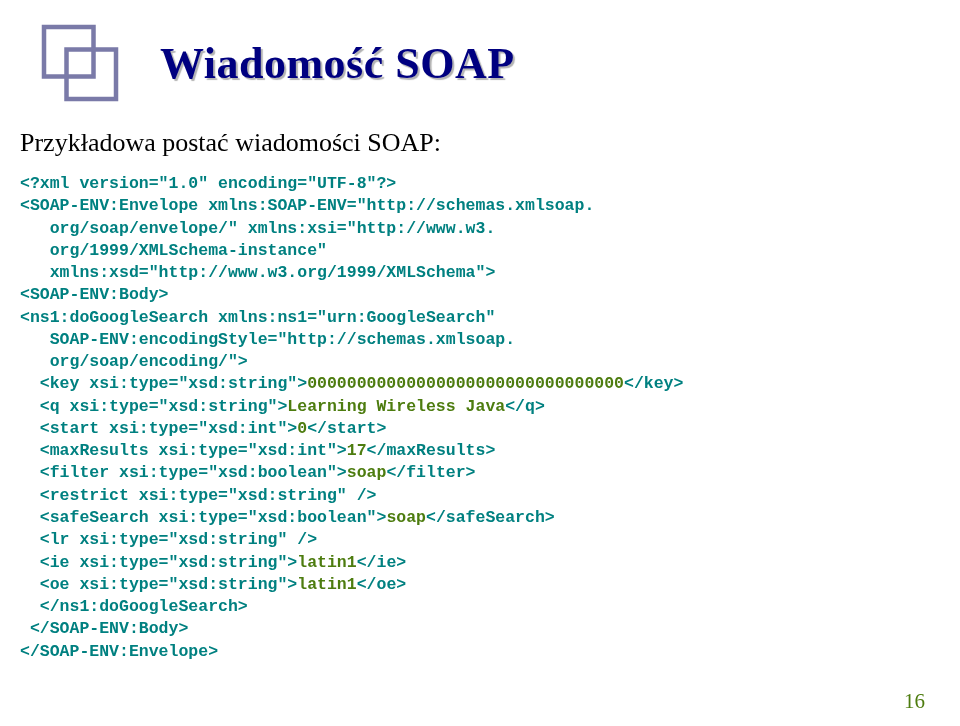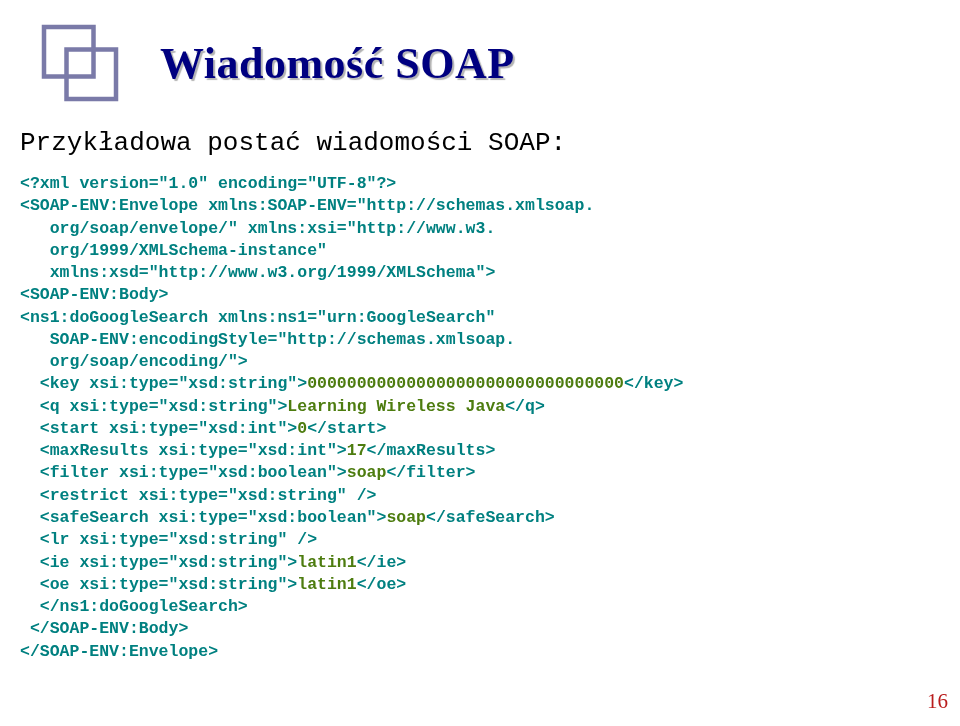--- a/index.html
+++ b/index.html
@@ -25,40 +25,40 @@
   }
   .title {
     font-size: 44px;
     font-weight: bold;
     color: #000080;
     text-shadow: 2px 2px 1px rgba(0,0,0,0.3);
     letter-spacing: 0.5px;
   }
   .subtitle {
     font-size: 26px;
-    font-family: Liberation Mono, monospace;
+    font-family: Liberation Serif, serif;
     color: #000;
     margin: 8px 0 15px 0;
   }
   .code-block {
     font-family: "Courier New", monospace;
     font-weight: bold;
     font-size: 16.5px;
     line-height: 1.35;
     color: #008080;
     white-space: pre;
   }
   .code-block .text-val { color: #4d7c0f; }
   .page-num {
     position: absolute;
     bottom: 12px;
-    right: 12px;
+    right: 35px;
     font-size: 21px;
     font-family: "Times New Roman", serif;
-    color: #b91c1c;
+    color: #4d7c0f;
   }
 </style>
 </head>
 <body>
 
 <div class="header-row">
   <svg class="logo-icon" viewBox="0 0 100 100">
     <rect x="10" y="10" width="55" height="55" fill="none" stroke="#7a7aa8" stroke-width="5"></rect>
     <rect x="35" y="35" width="55" height="55" fill="none" stroke="#7a7aa8" stroke-width="5"></rect>
   </svg>

